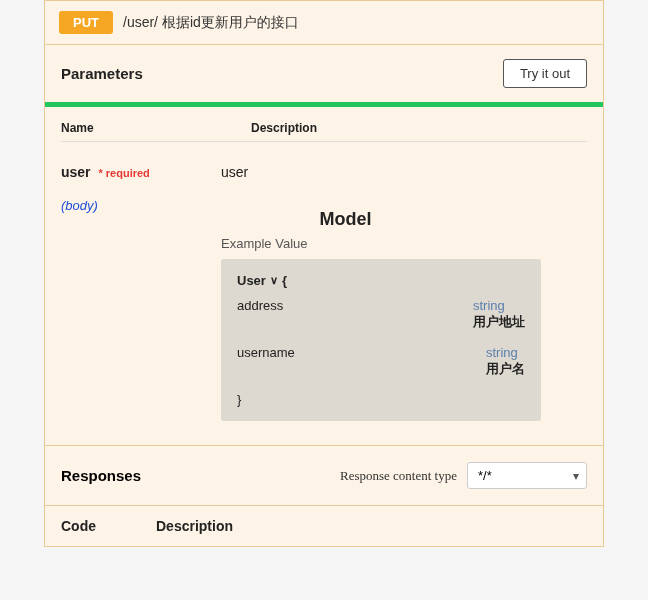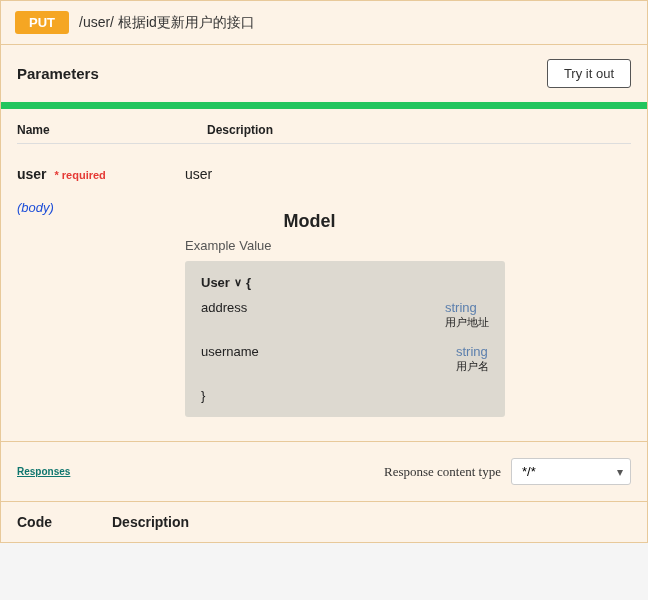--- a/index.html
+++ b/index.html
@@ -6,21 +6,21 @@
     body {
       font-family: Arial, sans-serif;
       font-size: 14px;
       background: #f5f5f5;
       display: flex;
       justify-content: center;
       align-items: flex-start;
       min-height: 600px;
     }
     .container {
-      width: 648px;
+      width: 560px;
       background: #fff;
       border: 1px solid #e8c99a;
     }
     
     .api-header {
       display: flex;
       align-items: center;
       padding: 10px 14px;
       background: #fdf3e7;
       border-bottom: 1px solid #e8c99a;
@@ -40,21 +40,21 @@
       color: #333;
       font-size: 14px;
     }
     
     .section-header {
       display: flex;
       justify-content: space-between;
       align-items: center;
       padding: 14px 16px;
       background: #fdf3e7;
-      border-bottom: 7px solid #22c55e;
+      border-bottom: 5px solid #22c55e;
     }
     .section-title {
       font-weight: bold;
       font-size: 15px;
       color: #222;
     }
     .try-it-out-btn {
       border: 1px solid #555;
       background: #fff;
       color: #333;
@@ -78,21 +78,21 @@
     .col-header {
       font-weight: bold;
       color: #222;
       font-size: 12px;
     }
     .col-header-name { min-width: 130px; }
     
     .param-row {
       display: flex;
       align-items: flex-start;
-      gap: 8px;
+      gap: 0;
       padding: 10px 0;
     }
     .param-name-col {
       min-width: 160px;
     }
     .param-name {
       font-weight: bold;
       color: #222;
       font-size: 14px;
     }
@@ -173,40 +173,40 @@
     }
     .field-type-col {
       text-align: left;
     }
     .field-type {
       color: #5b7fad;
       font-size: 13px;
     }
     .field-desc {
       color: #222;
-      font-size: 11px;
+      font-size: 13px;
+      font-weight: bold;
     }
     .model-close {
       margin-top: 4px;
       color: #222;
     }
     
     .responses-section {
       display: flex;
       align-items: center;
       justify-content: space-between;
       padding: 16px 16px;
       background: #fdf3e7;
       border-top: 1px solid #e8c99a;
     }
     .responses-title {
       font-weight: bold;
-      font-size: 10px;
-      color: #0f766e;
-      text-decoration: underline;
+      font-size: 15px;
+      color: #000000;
     }
     .content-type-row {
       display: flex;
       align-items: center;
       gap: 10px;
     }
     .content-type-label {
       font-size: 13px;
       color: #333;
       font-family: Liberation Serif, serif;

